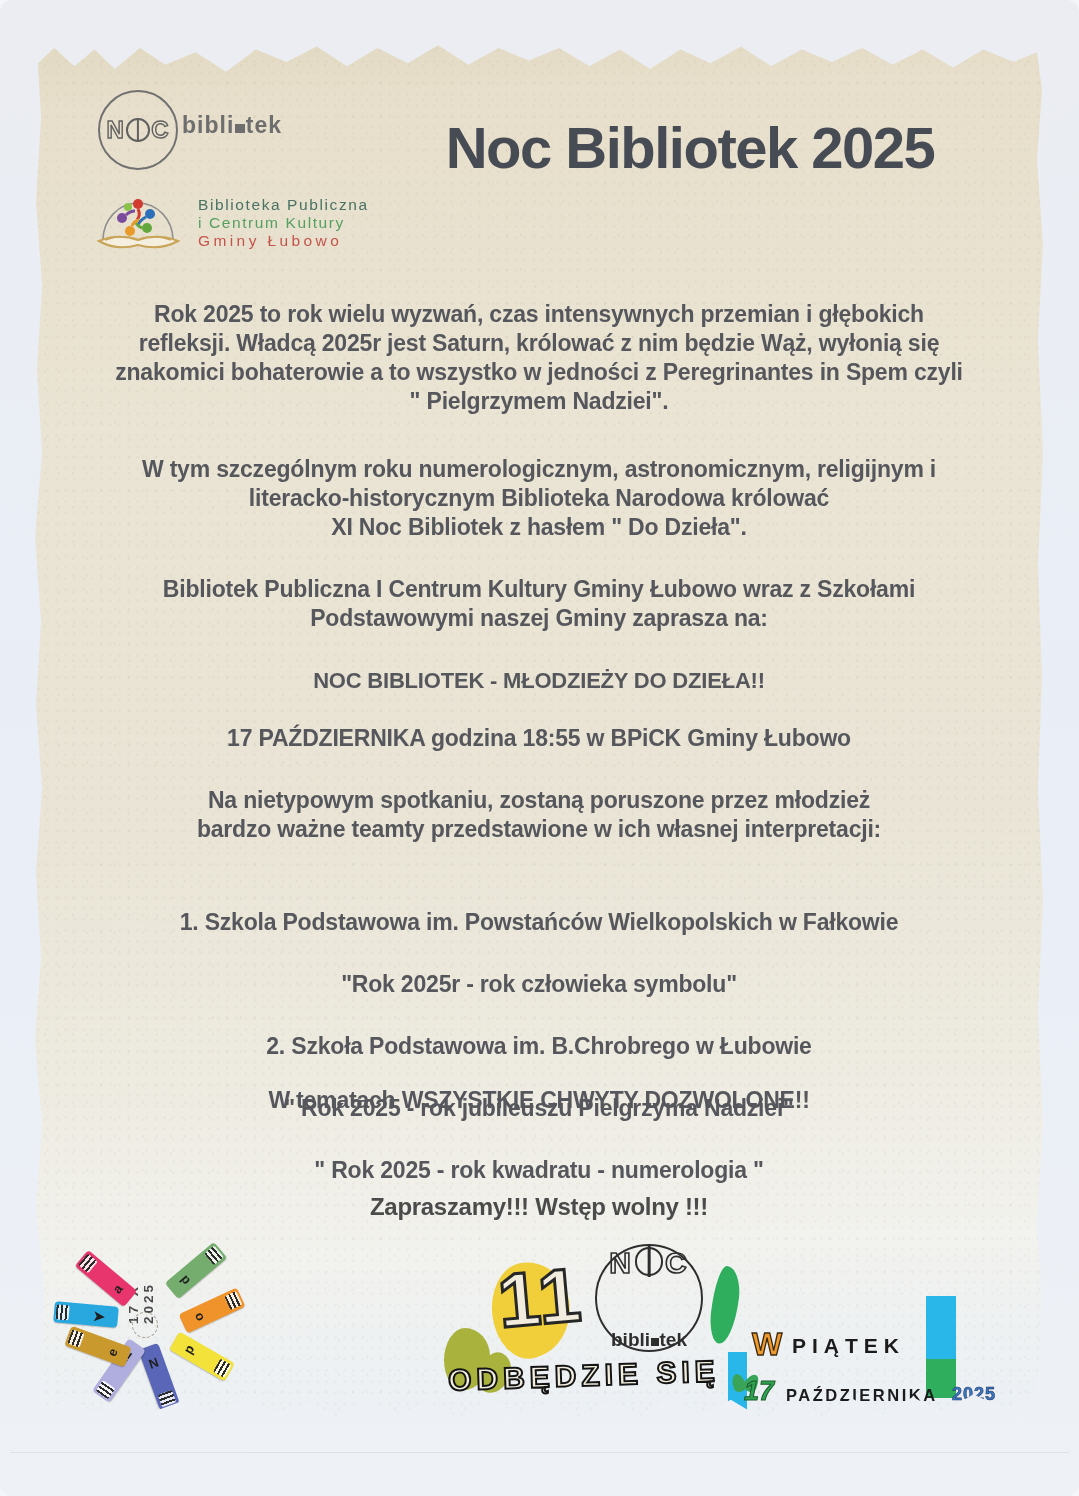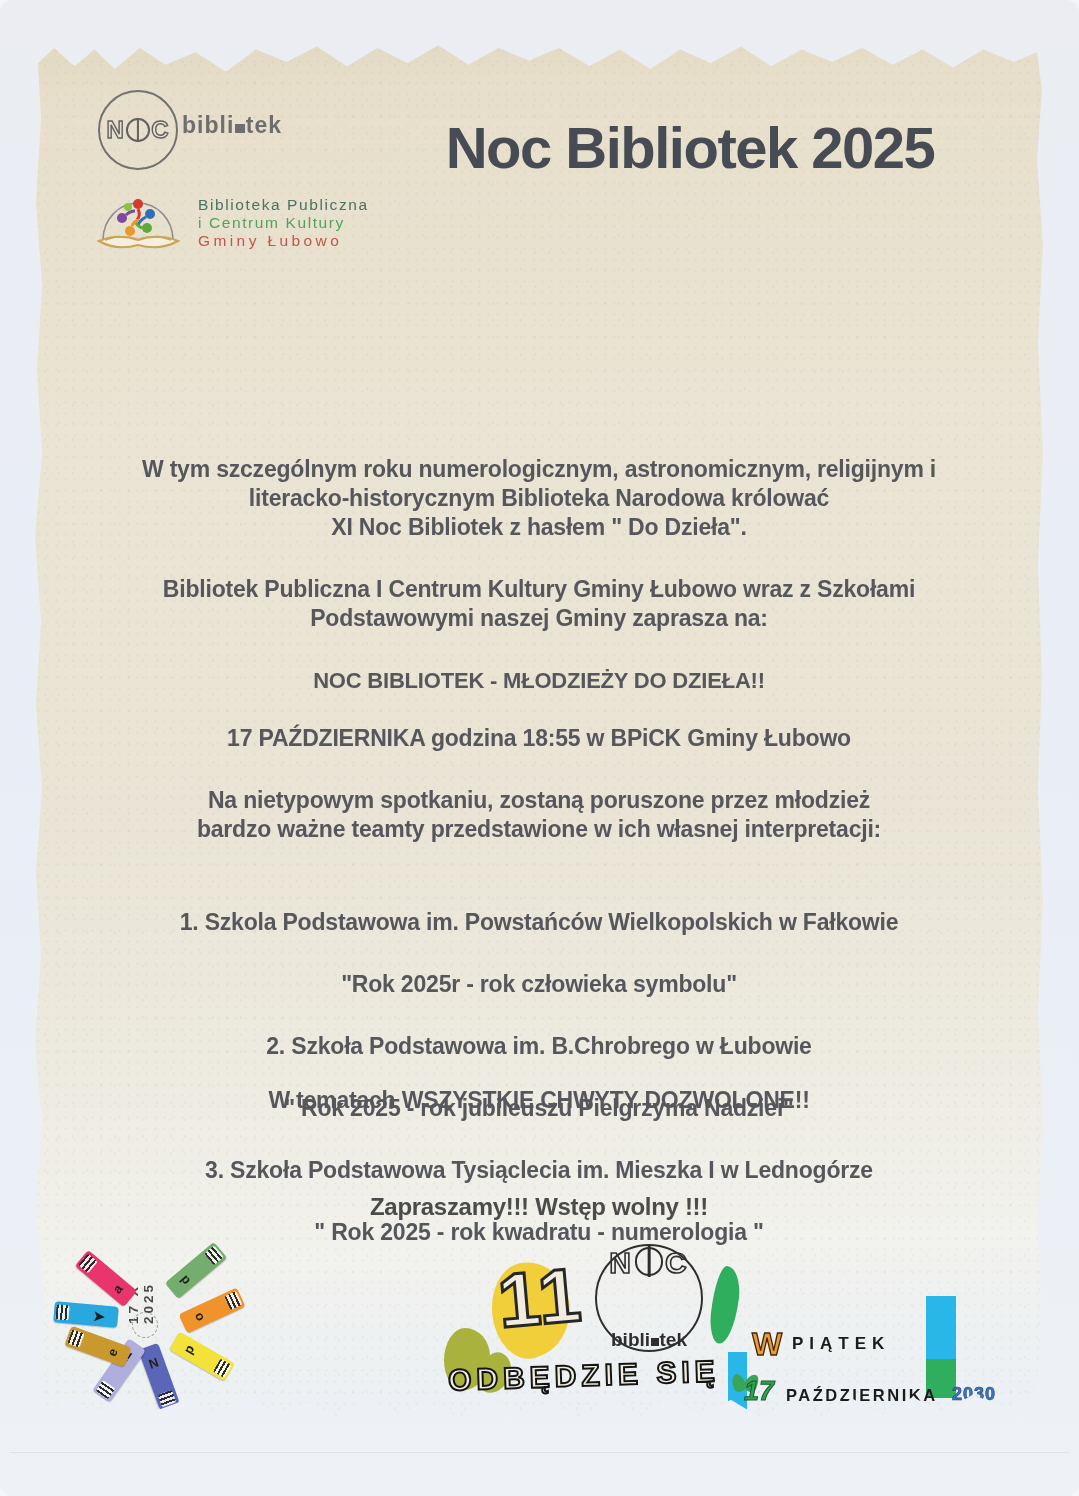--- a/index.html
+++ b/index.html
@@ -73,21 +73,21 @@
   .noc-big .row1 .ltr{color:transparent;-webkit-text-stroke:1.6px #2e2e2e;}
   .noc-big .o-circle{border-color:#2e2e2e;}
   .noc-big .o-circle::after{background:#2e2e2e;}
   .noc-big .row2{font-size:19px;font-weight:700;margin-top:1px;}
   .odbedzie{position:absolute;left:8px;top:118px;width:320px;font-size:30px;font-weight:800;letter-spacing:5px;color:#f1eede;-webkit-text-stroke:2px #141414;transform:rotate(-2deg);}
   .bar-blue{position:absolute;left:288px;top:112px;width:19px;height:58px;background:#29b6e8;}
 
   
   .right-logos{position:absolute;left:696px;top:1256px;width:310px;height:140px;}
   .w-orange{position:absolute;left:22px;top:36px;font-size:32px;font-weight:800;color:#f0992c;-webkit-text-stroke:1.3px #3a2a10;}
-  .piatek{position:absolute;left:62px;top:44px;font-size:17px;font-weight:700;letter-spacing:6px;color:#1b1b1b;}
+  .piatek{position:absolute;left:62px;top:44px;font-size:21px;font-weight:700;letter-spacing:6px;color:#1b1b1b;}
   .bar-bluegreen{position:absolute;left:196px;top:6px;width:30px;height:102px;background:linear-gradient(180deg,#29b6e8 0 62%,#2fae5e 62% 100%);}
   .sprout{position:absolute;left:2px;top:84px;width:26px;height:20px;}
   .sprout::before,.sprout::after{content:"";position:absolute;width:13px;height:18px;background:#3aa558;border-radius:60% 40% 50% 50%/70% 70% 30% 30%;}
   .sprout::before{left:0;transform:rotate(-24deg);}
   .sprout::after{right:0;transform:rotate(24deg);}
   .day17{position:absolute;left:14px;top:86px;font-size:27px;font-weight:800;font-style:italic;color:#2fa24f;-webkit-text-stroke:1px #1c5c2e;}
   .month{position:absolute;left:56px;top:96px;font-size:16.5px;font-weight:700;letter-spacing:2.5px;color:#1b1b1b;}
   .year{position:absolute;left:222px;top:94px;font-size:18px;font-weight:800;letter-spacing:1px;color:#3a78c8;-webkit-text-stroke:0.6px #23365c;}
 </style>
 </head>
@@ -124,36 +124,39 @@
       </svg>
       <div class="bpick-text">
         <div class="bpick-l1">Biblioteka Publiczna</div>
         <div class="bpick-l2">i Centrum Kultury</div>
         <div class="bpick-l3">Gminy Łubowo</div>
       </div>
     </div>
 
     <div class="title">Noc Bibliotek 2025</div>
 
+    <div class="bodytext p1">Rok 2025 to rok wielu wyzwań, czas intensywnych przemian i głębokich
+refleksji.  Władcą 2025r jest Saturn, królować z nim będzie  Wąż, wyłonią się
+znakomici bohaterowie a to wszystko w jedności z Peregrinantes in Spem  czyli
+" Pielgrzymem Nadziei".</div>
     <div class="bodytext p2">W tym szczególnym roku numerologicznym, astronomicznym, religijnym i
 literacko-historycznym Biblioteka Narodowa królować
 XI Noc Bibliotek z hasłem " Do Dzieła".</div>
     <div class="bodytext p3">Bibliotek Publiczna I Centrum Kultury Gminy Łubowo  wraz z   Szkołami
 Podstawowymi  naszej Gminy zaprasza na:</div>
     <div class="bodytext event-title">NOC BIBLIOTEK - MŁODZIEŻY DO DZIEŁA!!</div>
     <div class="bodytext event-datetime">17 PAŹDZIERNIKA godzina 18:55 w BPiCK Gminy Łubowo</div>
     <div class="bodytext intro">Na nietypowym spotkaniu, zostaną poruszone przez młodzież
 bardzo ważne teamty przedstawione w ich własnej interpretacji:</div>
 
     <div class="bodytext schools">
       <div>1. Szkola Podstawowa im. Powstańców Wielkopolskich  w Fałkowie</div>
       <div>"Rok 2025r  - rok człowieka symbolu"</div>
       <div>2. Szkoła Podstawowa im. B.Chrobrego w Łubowie</div>
       <div>" Rok 2025  - rok jubileuszu Pielgrzyma Nadziei"</div>
-      <div>3. Szkoła Podstawowa  Tysiąclecia im. Mieszka I w Lednogórze</div>
       <div>" Rok 2025 - rok kwadratu - numerologia "</div>
     </div>
 
     <div class="bodytext note">W tematach WSZYSTKIE CHWYTY DOZWOLONE!!</div>
     <div class="bodytext invite">Zapraszamy!!! Wstęp wolny !!!</div>
 
     <div class="flower">
       <div class="vdate">17 X 2025</div>
       <div class="stamp"></div>
       <div class="book bk0 flip">
@@ -200,18 +203,18 @@
       <div class="bar-blue"></div>
     </div>
 
     <div class="right-logos">
       <div class="bar-bluegreen"></div>
       <div class="w-orange">W</div>
       <div class="piatek">PIĄTEK</div>
       <div class="sprout"></div>
       <div class="day17">17</div>
       <div class="month">PAŹDZIERNIKA</div>
-      <div class="year">2030</div>
+      <div class="year">2025</div>
     </div>
 
   </div>
   <div class="bottom-rule"></div>
 </div>
 
 </body></html>

